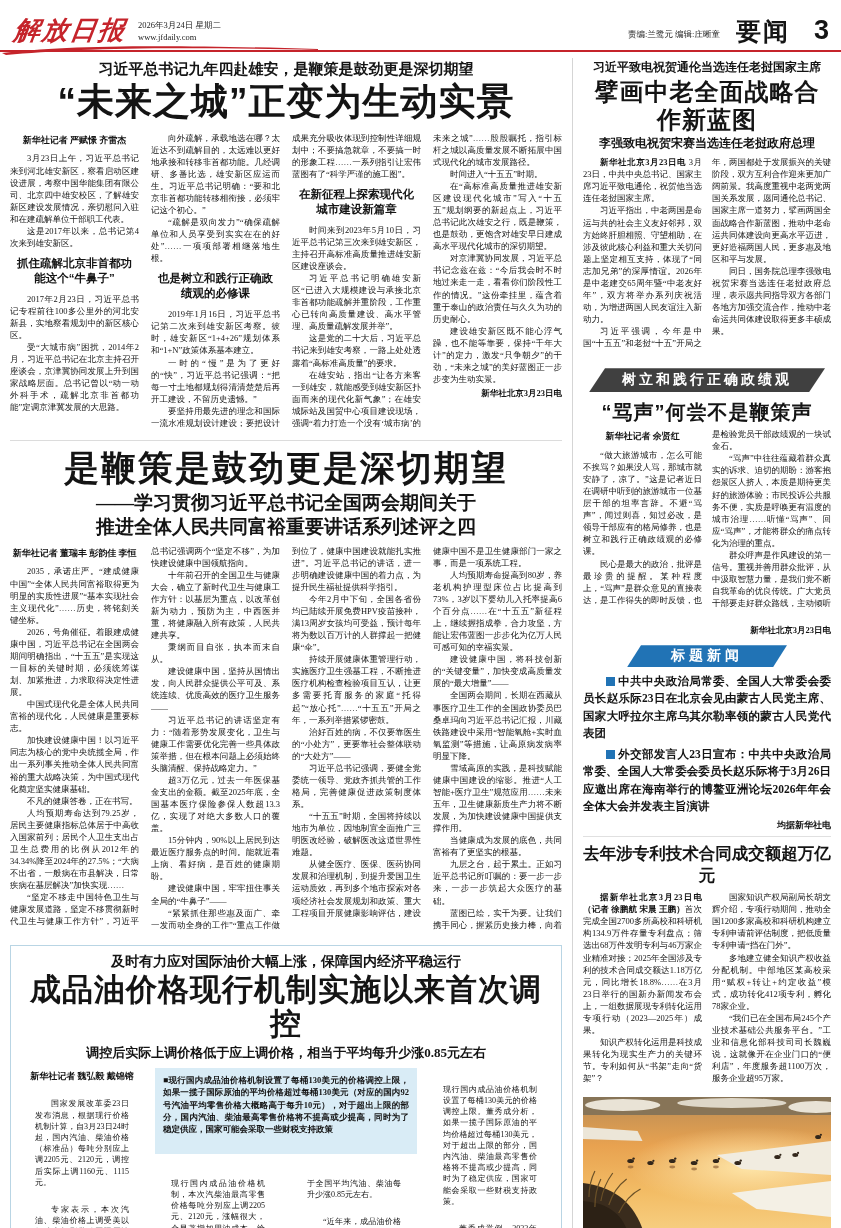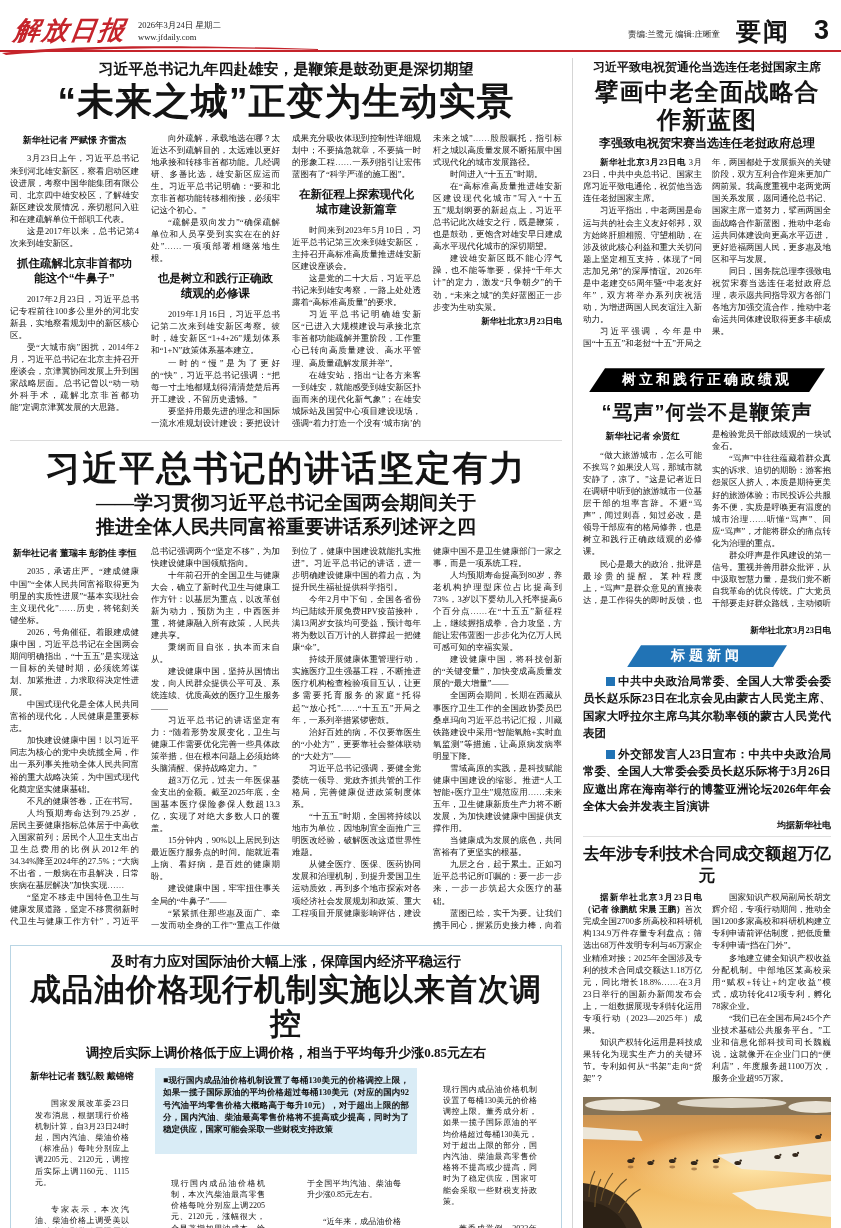--- a/index.html
+++ b/index.html
@@ -56,21 +56,21 @@
           font-weight:bold;font-size:8.5px;line-height:1.45;text-align:justify;overflow:hidden}
 
   
   .kickerR{font-size:12px;font-weight:bold;text-align:center;margin:1px 0 2px}
   .hlR{font-family:"Liberation Sans","DejaVu Sans",sans-serif;font-size:24px;font-weight:bold;text-align:center;letter-spacing:1px;line-height:1.15;margin:0}
   .subR{font-size:12px;font-weight:bold;text-align:center;margin:2px 0 4px}
   .laos-body{column-count:2;column-gap:10px;height:205px}
   .lead{font-weight:bold}
 
   
-  .banner-red{background:#000000;color:#fff;font-family:"Liberation Sans","DejaVu Sans",sans-serif;font-weight:bold;
+  .banner-red{background:#404040;color:#fff;font-family:"Liberation Sans","DejaVu Sans",sans-serif;font-weight:bold;
       font-size:14px;letter-spacing:3px;text-align:center;padding:3px 0;margin:7px 6px 0;
       clip-path:polygon(16px 0,100% 0,calc(100% - 16px) 100%,0 100%)}
   .banner-blue{background:#2173b5;color:#fff;font-family:"Liberation Sans","DejaVu Sans",sans-serif;font-weight:bold;
       font-size:14px;letter-spacing:4px;text-align:center;padding:2px 0;width:160px;margin:8px auto 6px;
       clip-path:polygon(14px 0,100% 0,calc(100% - 14px) 100%,0 100%)}
 
   
   .hlM{font-family:"Liberation Sans","DejaVu Sans",sans-serif;font-size:20px;font-weight:bold;text-align:center;letter-spacing:1px;margin:7px 0 2px}
   .ms-body{column-count:2;column-gap:10px;height:195px}
   .ms-date{font-size:8.5px}
@@ -125,32 +125,33 @@
           <p>2017年2月23日，习近平总书记专程前往100多公里外的河北安新县，实地察看规划中的新区核心区。</p>
           <p>受“大城市病”困扰，2014年2月，习近平总书记在北京主持召开座谈会，京津冀协同发展上升到国家战略层面。总书记曾以“动一动外科手术，疏解北京非首都功能”定调京津冀发展的大思路。</p>
           <p>向外疏解，承载地选在哪？太近达不到疏解目的，太远难以更好地承接和转移非首都功能。几经调研、多番比选，雄安新区应运而生。习近平总书记明确：“要和北京非首都功能转移相衔接，必须牢记这个初心。”</p>
           <p>“疏解是双向发力”“确保疏解单位和人员享受到实实在在的好处”……一项项部署相继落地生根。</p>
           <p class="subhead">也是树立和践行正确政绩观的必修课</p>
           <p>2019年1月16日，习近平总书记第二次来到雄安新区考察。彼时，雄安新区“1+4+26”规划体系和“1+N”政策体系基本建立。</p>
           <p>一时的“慢”是为了更好的“快”，习近平总书记强调：“把每一寸土地都规划得清清楚楚后再开工建设，不留历史遗憾。”</p>
           <p>要坚持用最先进的理念和国际一流水准规划设计建设；要把设计成果充分吸收体现到控制性详细规划中；不要搞急就章，不要搞一时的形象工程……一系列指引让宏伟蓝图有了“科学严谨的施工图”。</p>
           <p class="subhead">在新征程上探索现代化城市建设新篇章</p>
           <p>时间来到2023年5月10日，习近平总书记第三次来到雄安新区，主持召开高标准高质量推进雄安新区建设座谈会。</p>
+          <p>习近平总书记明确雄安新区“已进入大规模建设与承接北京非首都功能疏解并重阶段，工作重心已转向高质量建设、高水平管理、高质量疏解发展并举”。</p>
           <p>这是党的二十大后，习近平总书记来到雄安考察，一路上处处透露着“高标准高质量”的要求。</p>
-          <p>习近平总书记明确雄安新区“已进入大规模建设与承接北京非首都功能疏解并重阶段，工作重心已转向高质量建设、高水平管理、高质量疏解发展并举”。</p>
           <p>在雄安站，指出“让各方来客一到雄安，就能感受到雄安新区扑面而来的现代化新气象”；在雄安城际站及国贸中心项目建设现场，强调“着力打造一个没有‘城市病’的未来之城”……殷殷嘱托，指引标杆之城以高质量发展不断拓展中国式现代化的城市发展路径。</p>
           <p>时间进入“十五五”时期。</p>
           <p>在“高标准高质量推进雄安新区建设现代化城市”写入“十五五”规划纲要的新起点上，习近平总书记此次雄安之行，既是鞭策，也是鼓劲，更饱含对雄安早日建成高水平现代化城市的深切期望。</p>
+          <p>对京津冀协同发展，习近平总书记念兹在兹：“今后我会时不时地过来走一走，看看你们阶段性工作的情况。”这份牵挂里，蕴含着重于泰山的政治责任与久久为功的历史耐心。</p>
           <p>建设雄安新区既不能心浮气躁，也不能等靠要，保持“千年大计”的定力，激发“只争朝夕”的干劲，“未来之城”的美好蓝图正一步步变为生动实景。</p>
           <p class="dateline">新华社北京3月23日电</p>
         </div>
       </div>
 
       <div class="jk">
-        <div class="hlJK">习近平总书记的讲话坚定有力</div>
+        <div class="hlJK">是鞭策是鼓劲更是深切期望</div>
         <div class="subJK">——学习贯彻习近平总书记全国两会期间关于</div>
         <div class="subJK">推进全体人民共同富裕重要讲话系列述评之四</div>
         <div class="body jk-body">
           <p class="byline">新华社记者 董瑞丰 彭韵佳 李恒</p>
           <p>2035，承诺庄严。“建成健康中国”“全体人民共同富裕取得更为明显的实质性进展”“基本实现社会主义现代化”……历史，将铭刻关键坐标。</p>
           <p>2026，号角催征。着眼建成健康中国，习近平总书记在全国两会期间明确指出，“十五五”是实现这一目标的关键时期，必须统筹谋划、加紧推进，力求取得决定性进展。</p>
           <p>中国式现代化是全体人民共同富裕的现代化，人民健康是重要标志。</p>
           <p>加快建设健康中国！以习近平同志为核心的党中央统揽全局，作出一系列事关推动全体人民共同富裕的重大战略决策，为中国式现代化奠定坚实健康基础。</p>
           <p>不凡的健康答卷，正在书写。</p>
           <p>人均预期寿命达到79.25岁，居民主要健康指标总体居于中高收入国家前列；居民个人卫生支出占卫生总费用的比例从2012年的34.34%降至2024年的27.5%；“大病不出省，一般病在市县解决，日常疾病在基层解决”加快实现……</p>

